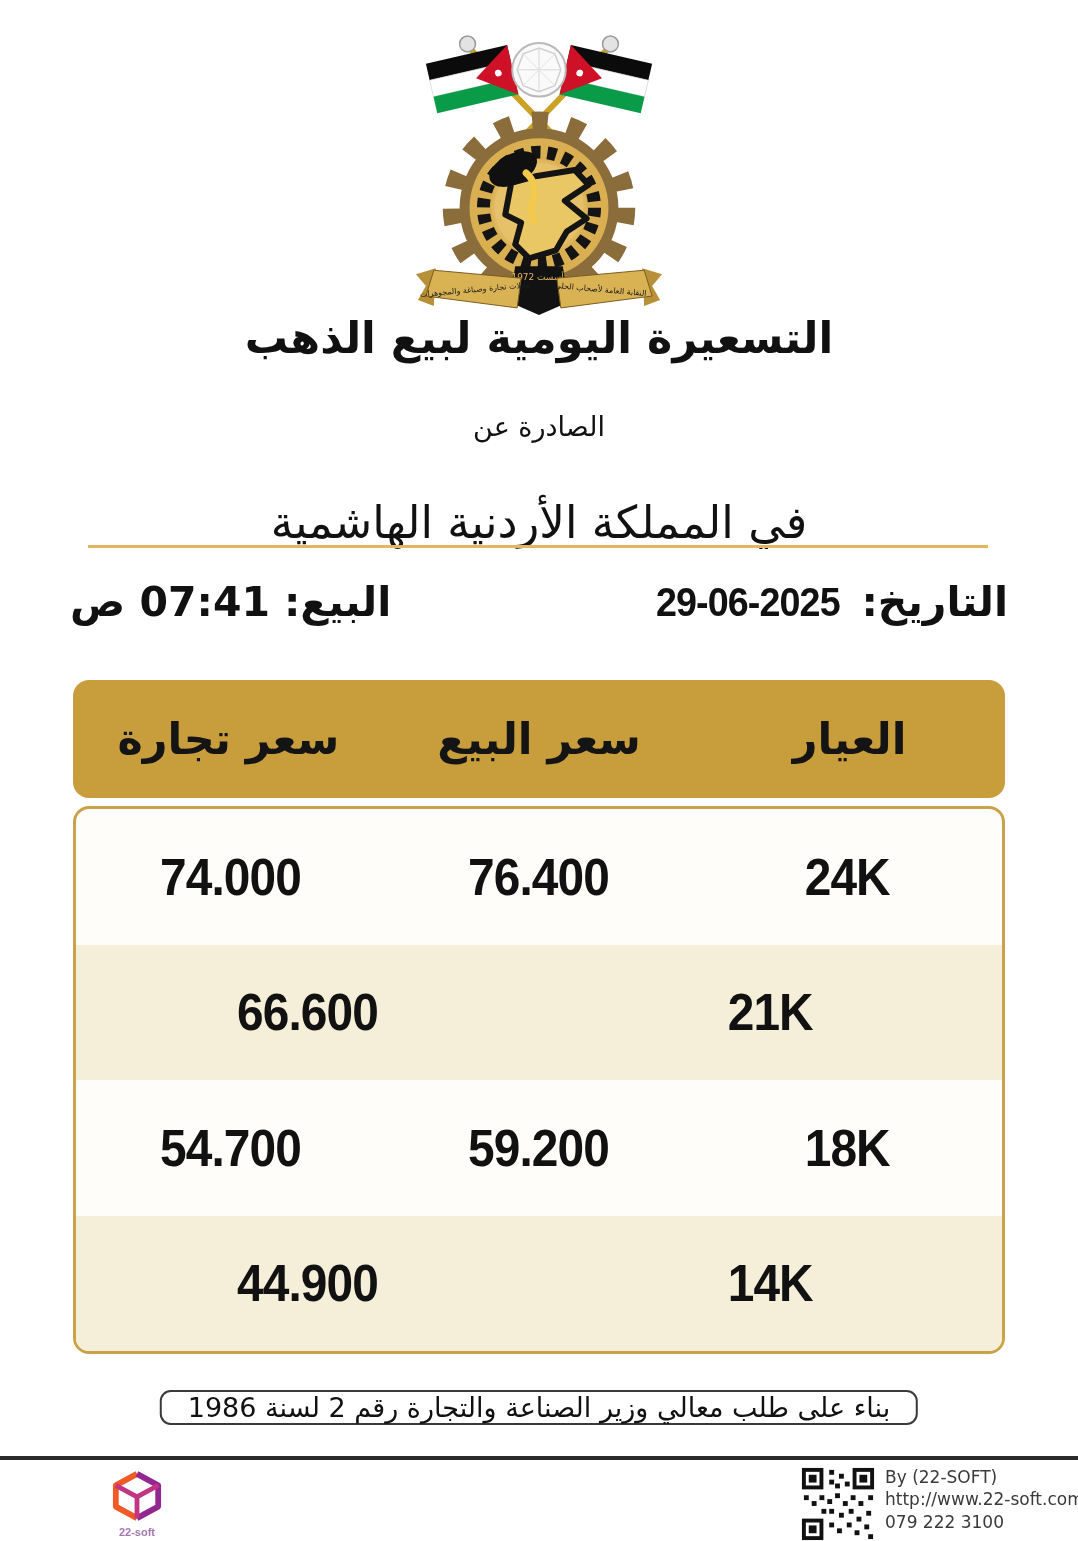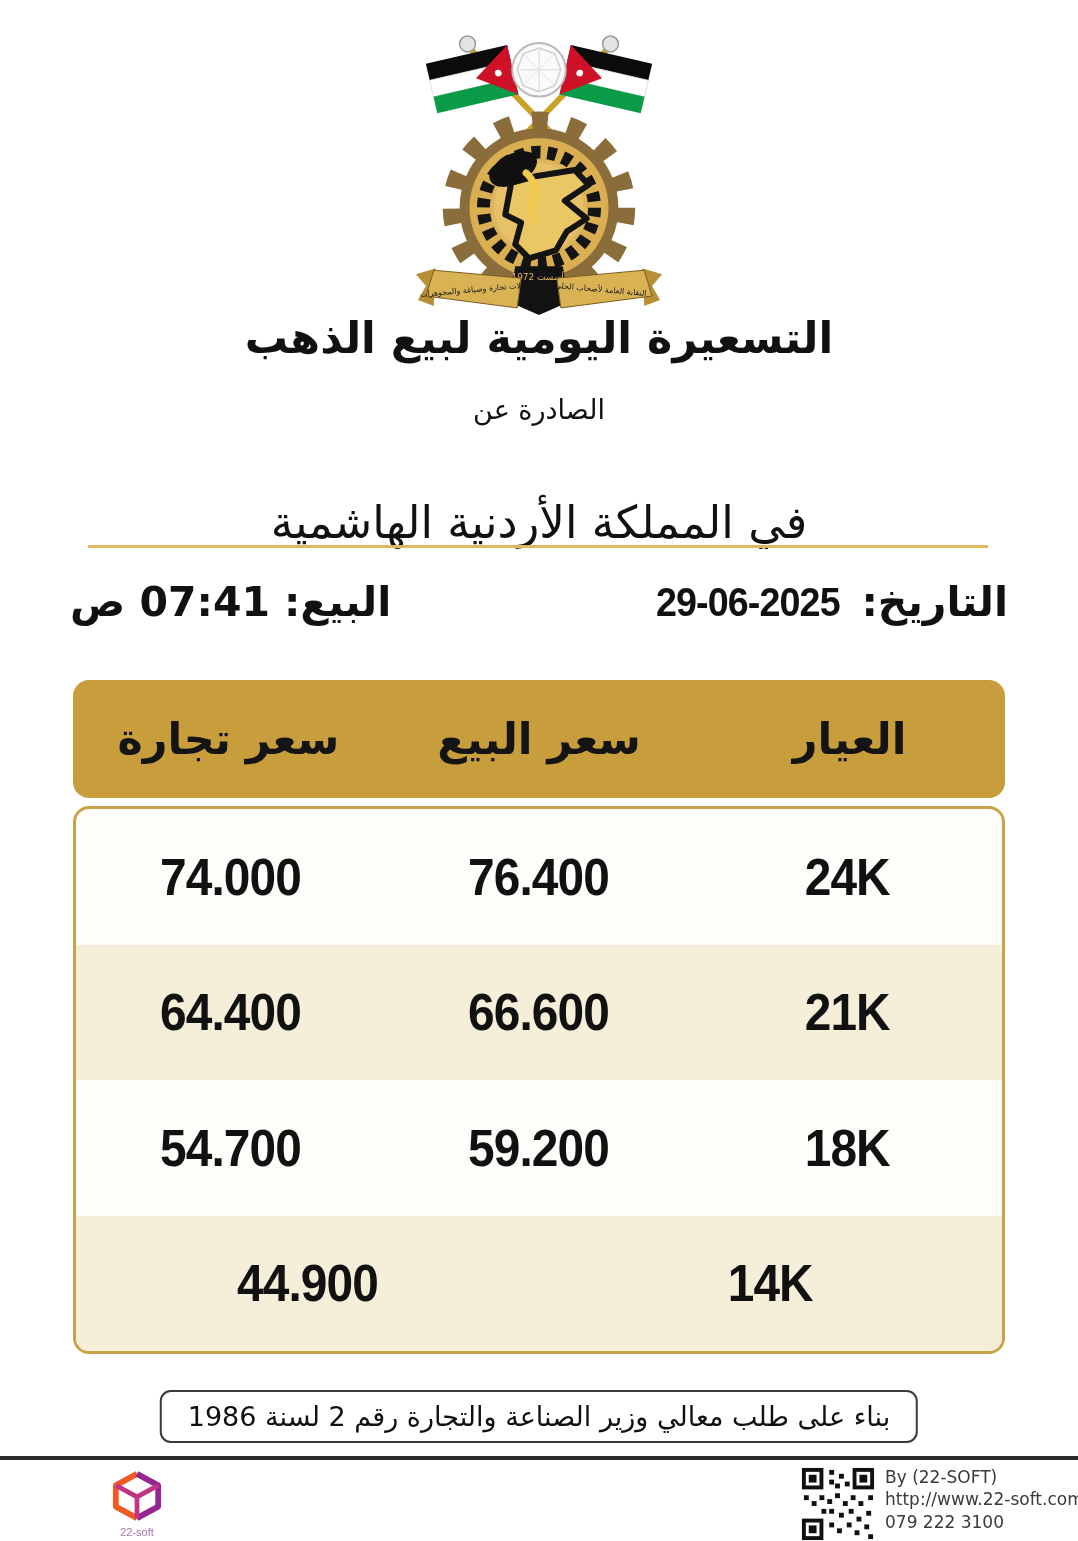--- a/index.html
+++ b/index.html
@@ -2,21 +2,21 @@
 <html lang="ar"><head>
 <meta charset="utf-8">
 <style>
   html,body{margin:0;padding:0;background:#ffffff;}
   .page{position:relative;width:1078px;height:1541px;background:#ffffff;overflow:hidden;
         font-family:"DejaVu Sans",sans-serif;color:#111;}
   .abs{position:absolute;}
   .center-text{width:100%;text-align:center;}
 
   .title{top:313px;font-size:43px;font-weight:700;letter-spacing:0;}
-  .issued{top:394px;font-size:27px;}
+  .issued{top:411px;font-size:27px;}
   .syndicate{top:432px;font-size:30px;}
   .kingdom{top:483px;font-size:45px;margin-top:13px;}
 
   .divider{top:545px;left:88px;width:900px;height:3px;background:#E2B55F;}
 
   .datetime{top:578px;left:70px;width:938px;display:flex;justify-content:space-between;
             direction:rtl;font-size:41px;font-weight:700;}
   .dt-group{display:flex;align-items:baseline;gap:14px;white-space:nowrap;}
   .num{display:inline-block;transform:scaleX(.92);transform-origin:center;
        font-family:"Liberation Sans",sans-serif;letter-spacing:-1px;}
@@ -27,28 +27,28 @@
   .gtable-header .cell{flex:1;text-align:center;}
 
   .gtable-body{top:806px;left:73px;width:932px;height:548px;border:3px solid #C9A24A;
                border-radius:16px;overflow:hidden;display:flex;flex-direction:column;
                background:#FEFDFA;box-sizing:border-box;}
   .grow{flex:1;display:flex;direction:rtl;align-items:center;font-size:52px;font-weight:800;}
   .grow .cell{flex:1;text-align:center;}
   .grow.alt{background:#F5EFD9;}
 
   .note-box{top:1390px;left:50%;transform:translateX(-50%);border:2px solid #3a3a3a;
-            border-radius:11px;padding:9px 26px;font-size:27px;direction:rtl;
+            border-radius:11px;padding:0 26px;font-size:27px;direction:rtl;
             white-space:nowrap;background:#fff;}
 
   .footer-sep{top:1456px;left:0;width:1078px;height:4px;background:#2b2b2b;}
 
   .footer-brand{top:1470px;left:92px;width:90px;text-align:center;}
   .footer-brand .brand-label{font-size:11px;color:#A477B0;margin-top:0;
-                             font-family:"Liberation Sans",sans-serif;}
+                             font-family:"Liberation Sans",sans-serif;font-weight:bold;}
   .footer-right{top:1466px;left:800px;display:flex;gap:9px;align-items:flex-start;}
   .footer-info{font-size:17px;color:#3a3a3a;line-height:1.32;
                font-family:"DejaVu Sans",sans-serif;white-space:nowrap;}
 </style>
 </head>
 <body>
 
 <div class="page">
 
   <div class="abs" style="top:24px;left:50%;transform:translateX(-50%);">
@@ -139,21 +139,20 @@
 
   <div class="abs gtable-body">
     <div class="grow">
       <div class="cell"><span class="num">24K</span></div>
       <div class="cell"><span class="num">76.400</span></div>
       <div class="cell"><span class="num">74.000</span></div>
     </div>
     <div class="grow alt">
       <div class="cell"><span class="num">21K</span></div>
       <div class="cell"><span class="num">66.600</span></div>
-      <div class="cell"><span class="num">64.400</span></div>
     </div>
     <div class="grow">
       <div class="cell"><span class="num">18K</span></div>
       <div class="cell"><span class="num">59.200</span></div>
       <div class="cell"><span class="num">54.700</span></div>
     </div>
     <div class="grow alt">
       <div class="cell"><span class="num">14K</span></div>
       <div class="cell"><span class="num">44.900</span></div>
     </div>

